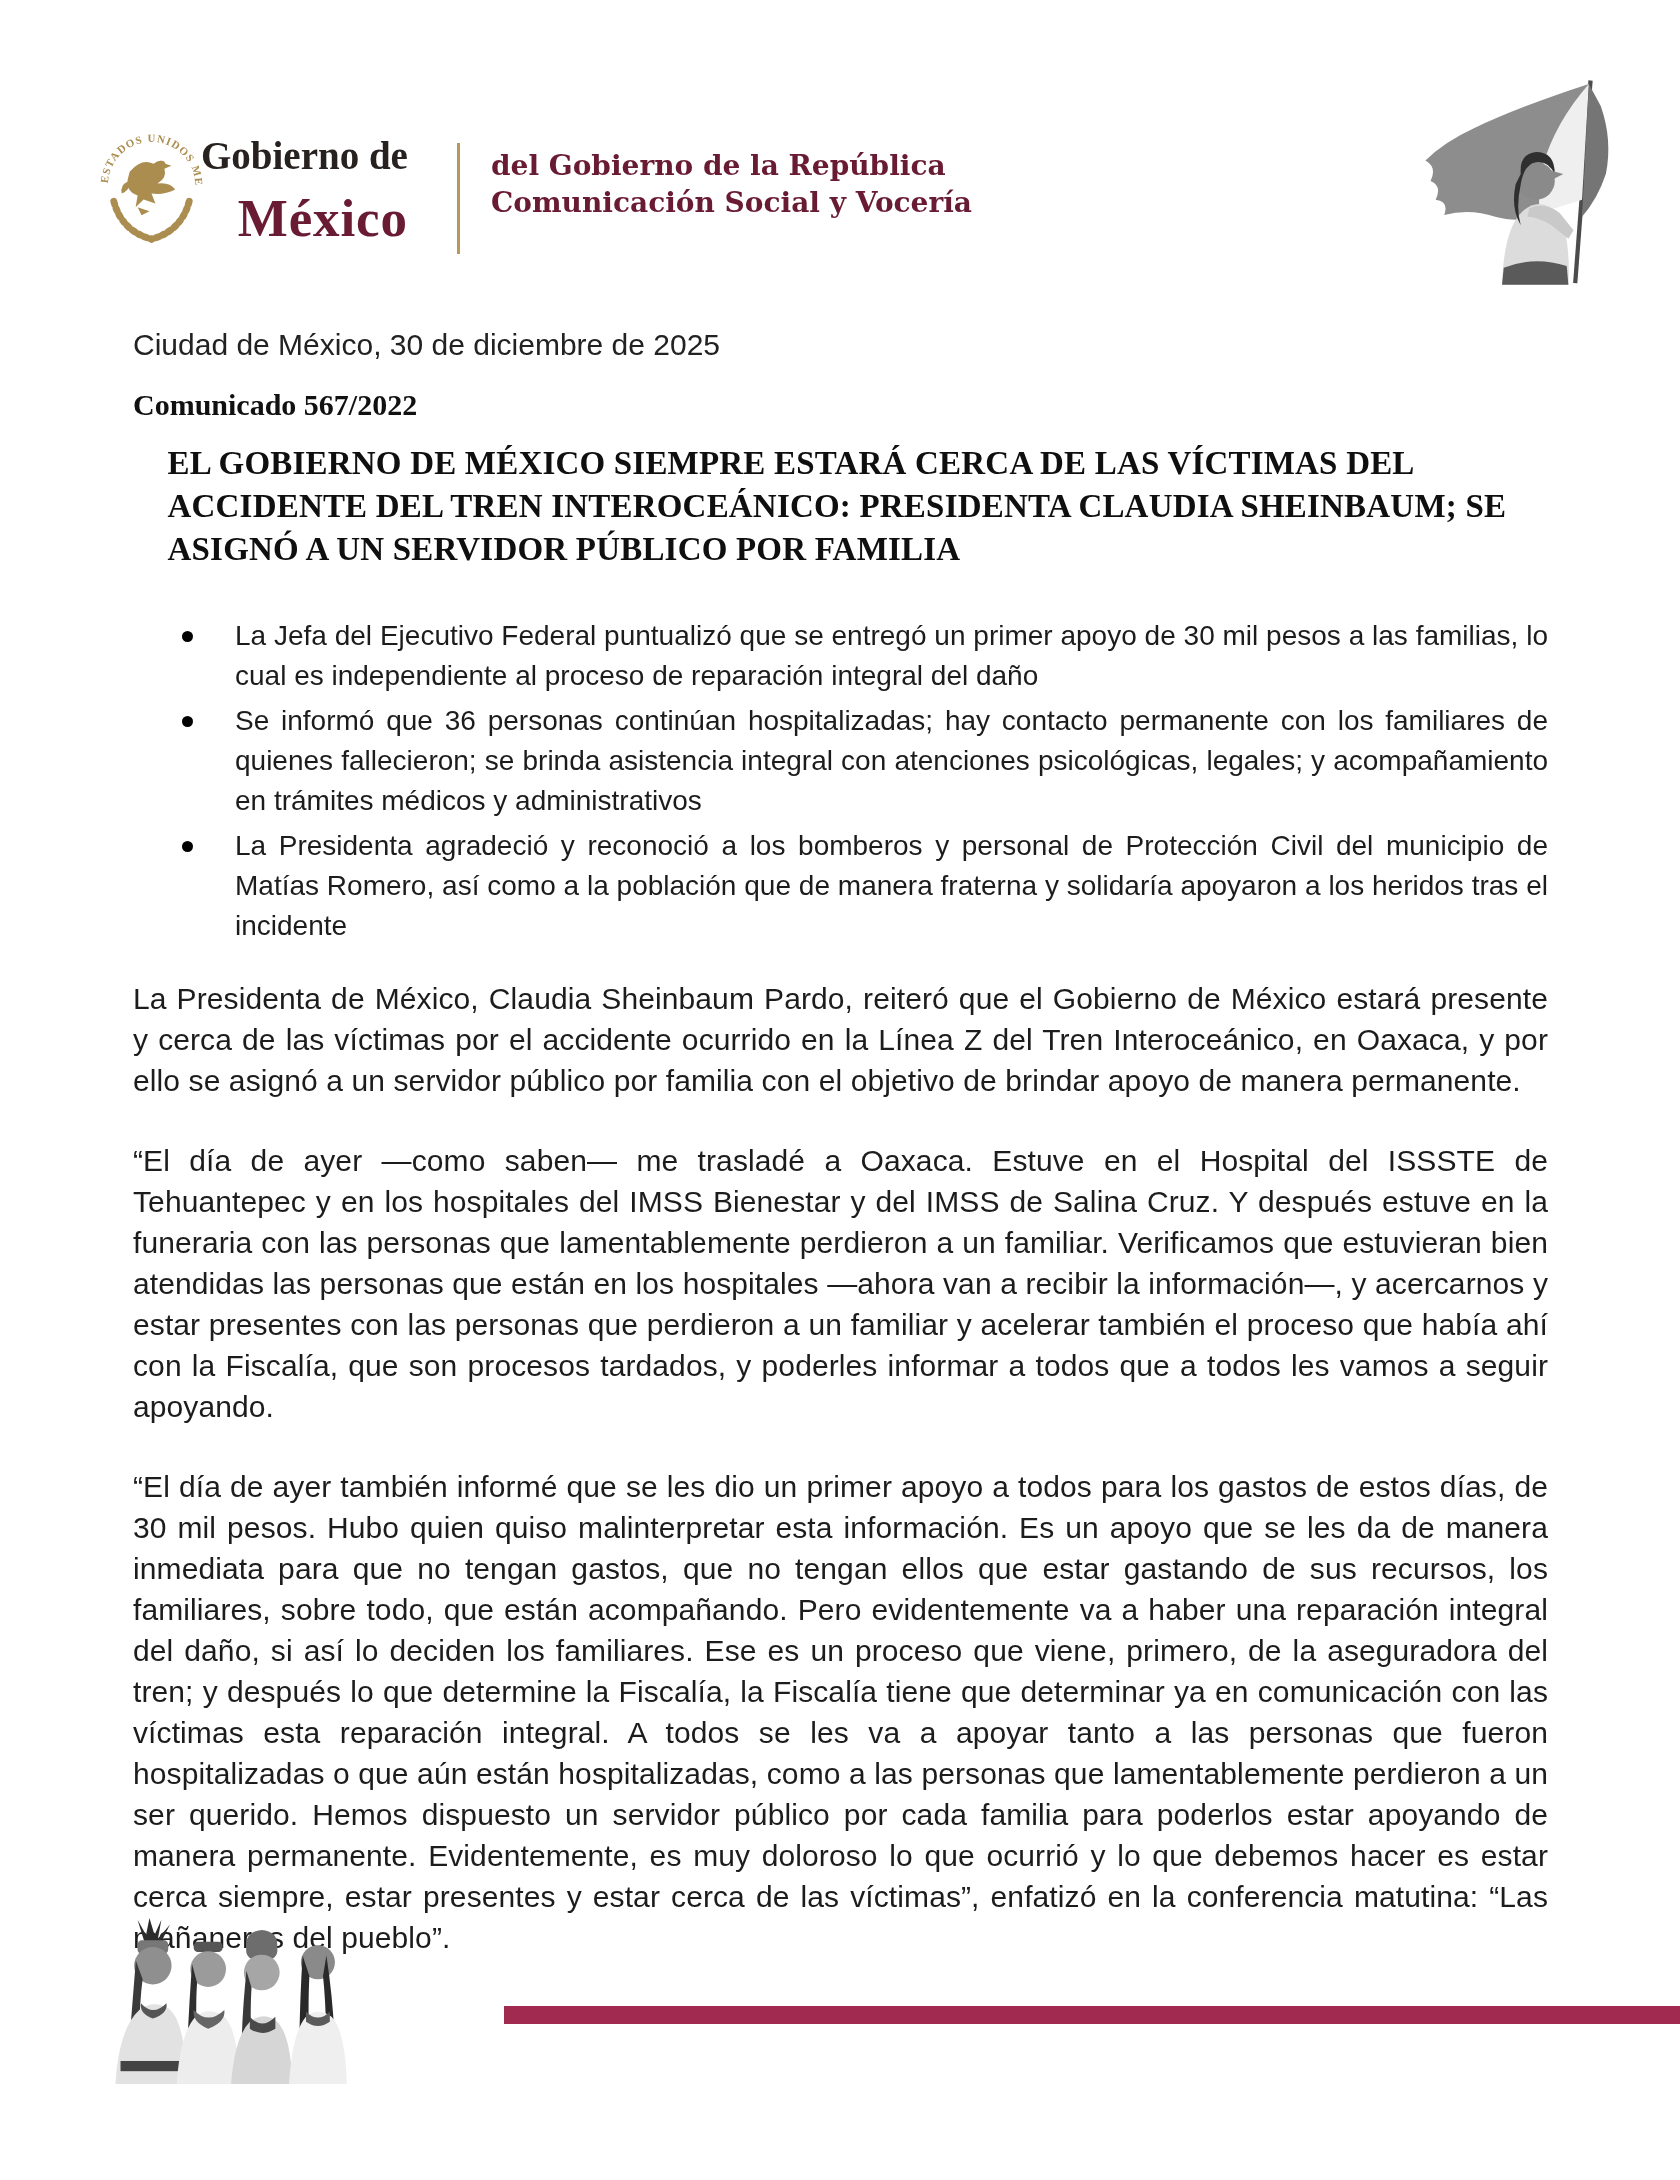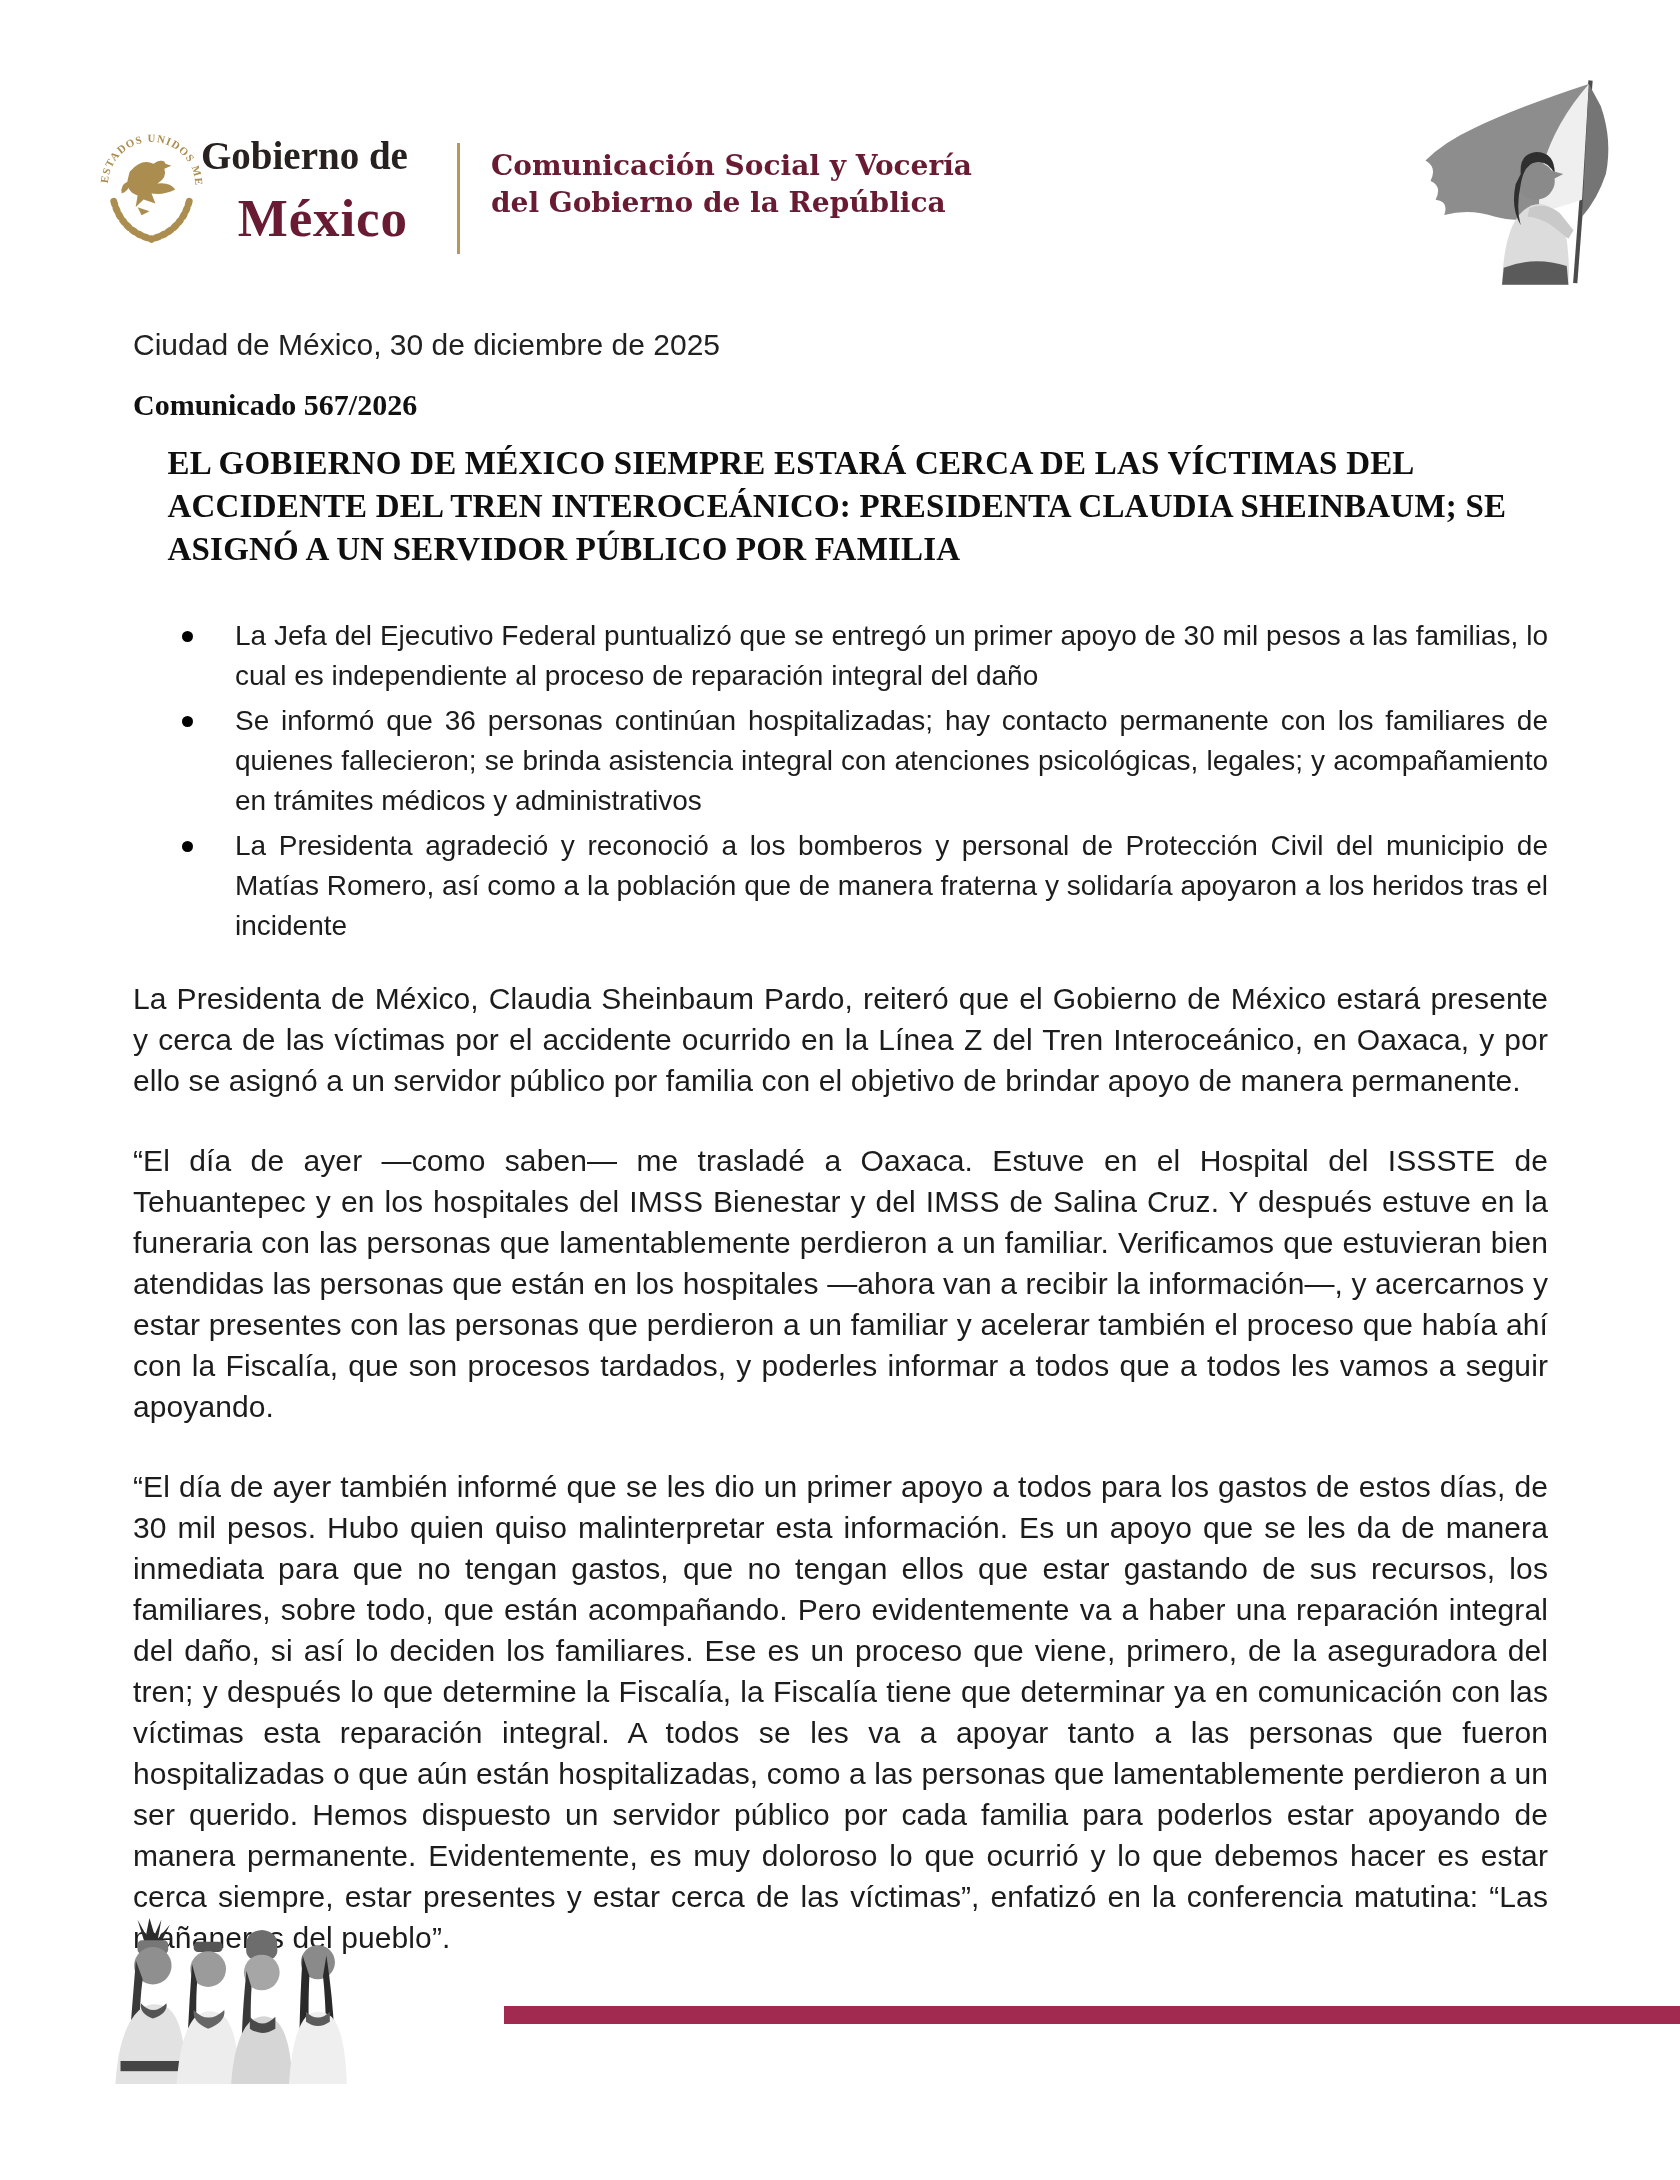--- a/index.html
+++ b/index.html
@@ -112,22 +112,22 @@
     </svg>
 
     <div class="wordmark">
       <div class="l1">Gobierno de</div>
       <div class="l2">México</div>
     </div>
 
     <div class="hsep"></div>
 
     <div class="subtitle">
+      <div>del Gobierno de la República</div>
       <div>Comunicación Social y Vocería</div>
-      <div>del Gobierno de la República</div>
     </div>
 
     <svg class="flag-art" viewBox="0 0 290 255" aria-hidden="true">
 
       <line x1="232" y1="10" x2="214" y2="248" stroke="#4c4c4c" stroke-width="5"></line>
 
       <path d="M 230,14 Q 150,40 95,66 Q 60,82 38,104 Q 52,112 44,128 Q 58,134 50,150 Q 66,152 60,168 Q 90,160 120,170 Q 150,178 170,168 L 222,120 Z" fill="#8d8d8d"></path>
       <path d="M 230,14 Q 190,60 176,110 Q 170,140 172,166 L 222,150 Z" fill="#efefef"></path>
       <path d="M 230,14 L 222,170 Q 240,150 250,120 Q 258,80 244,40 Z" fill="#757575"></path>
 
@@ -139,21 +139,21 @@
         <path d="M 186,116 L 200,120 L 188,126 Z" fill="#8a8a8a"></path>
         <path d="M 160,160 Q 180,152 196,166 L 212,186 L 206,196 L 186,180 Q 170,170 158,170 Z" fill="#c9c9c9"></path>
       </g>
     </svg>
   </div>
 
   <div class="content">
 
     <div class="dateline">Ciudad de México, 30 de diciembre de 2025</div>
 
-    <div class="comunicado">Comunicado 567/2026</div>
+    <div class="comunicado">Comunicado 567/2022</div>
 
     <div class="title">EL GOBIERNO DE MÉXICO SIEMPRE ESTARÁ CERCA DE LAS VÍCTIMAS DEL ACCIDENTE DEL TREN INTEROCEÁNICO: PRESIDENTA CLAUDIA SHEINBAUM; SE ASIGNÓ A UN SERVIDOR PÚBLICO POR FAMILIA</div>
 
     <ul class="bullets">
       <li>La Jefa del Ejecutivo Federal puntualizó que se entregó un primer apoyo de 30 mil pesos a las familias, lo cual es independiente al proceso de reparación integral del daño</li>
       <li>Se informó que 36 personas continúan hospitalizadas; hay contacto permanente con los familiares de quienes fallecieron; se brinda asistencia integral con atenciones psicológicas, legales; y acompañamiento en trámites médicos y administrativos</li>
       <li>La Presidenta agradeció y reconoció a los bomberos y personal de Protección Civil del municipio de Matías Romero, así como a la población que de manera fraterna y solidaría apoyaron a los heridos tras el incidente</li>
     </ul>
 
     <p class="para">La Presidenta de México, Claudia Sheinbaum Pardo, reiteró que el Gobierno de México estará presente y cerca de las víctimas por el accidente ocurrido en la Línea Z del Tren Interoceánico, en Oaxaca, y por ello se asignó a un servidor público por familia con el objetivo de brindar apoyo de manera permanente.</p>

